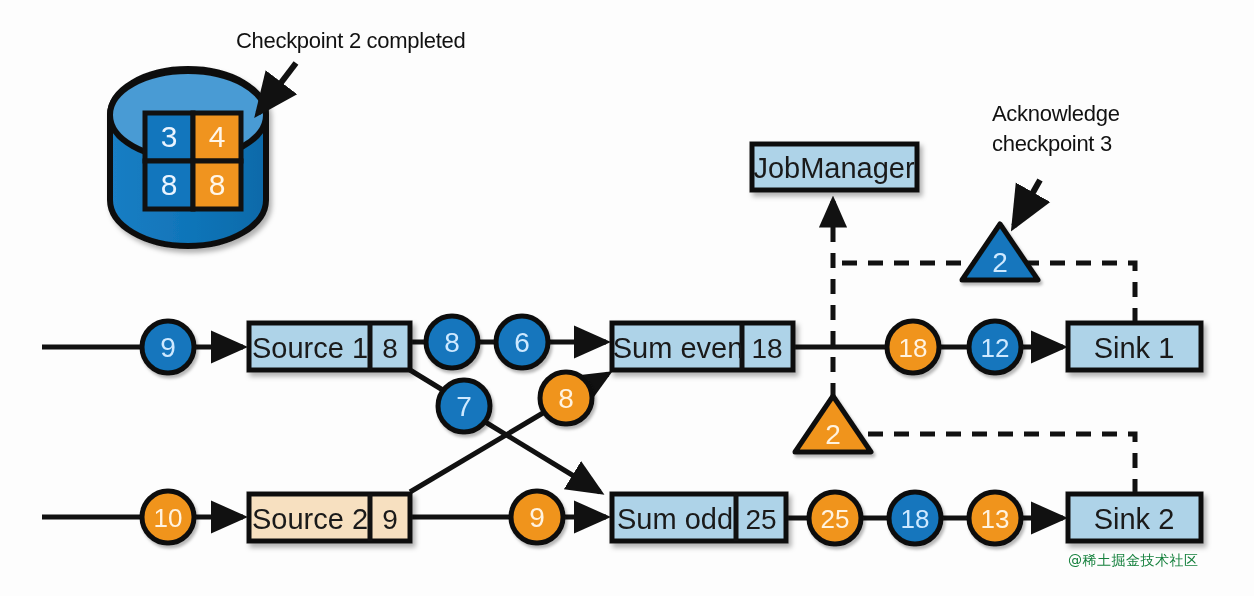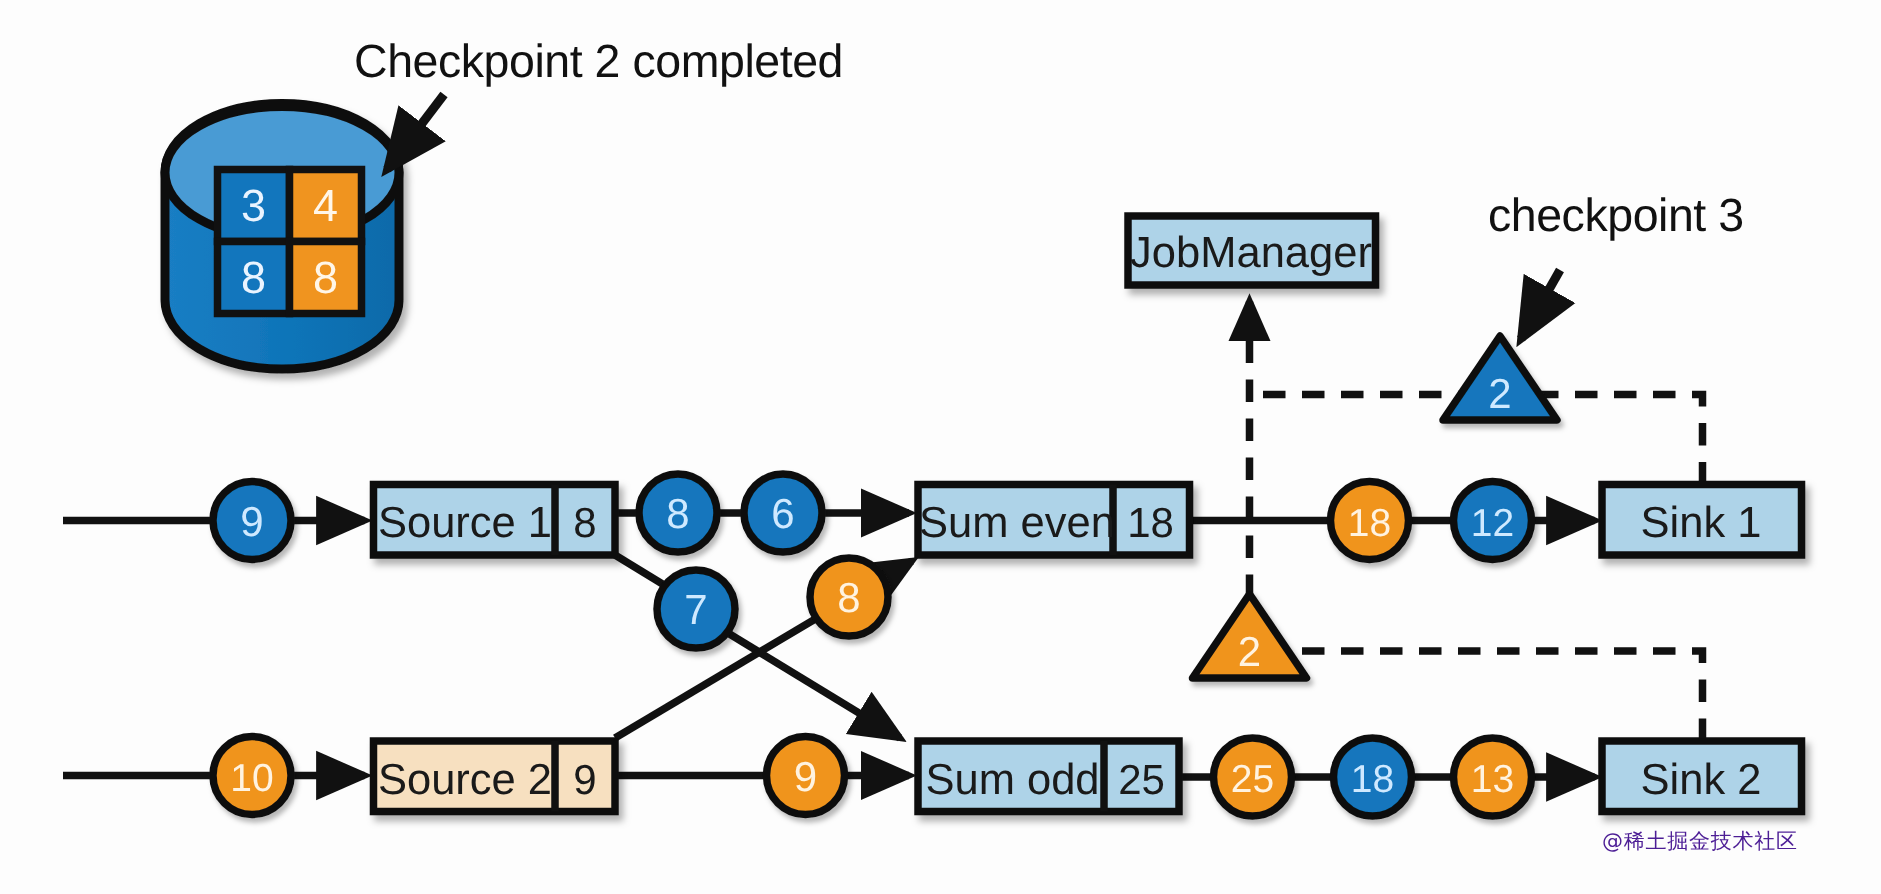--- a/index.html
+++ b/index.html
@@ -1,20 +1,20 @@
 <!DOCTYPE html>
 <html><head>
 <meta charset="utf-8">
 <style>
   html,body{margin:0;padding:0;background:#ffffff;}
   body{font-family:"Liberation Sans",sans-serif;}
   #stage{position:relative;width:1254px;height:596px;background:#fdfdfd;overflow:hidden;}
   #stage svg{position:absolute;left:0;top:0;width:1254px;height:596px;}
-  .anno{position:absolute;font-family:"Liberation Sans",sans-serif;color:#111;font-size:31px;line-height:30px;letter-spacing:-.3px;white-space:pre;}
-  .watermark{position:absolute;font-family:"DejaVu Sans",sans-serif;color:#4c1d95;font-size:14px;letter-spacing:.5px;}
+  .anno{position:absolute;font-family:"Liberation Sans",sans-serif;color:#111;font-size:22px;line-height:30px;letter-spacing:-.3px;white-space:pre;}
+  .watermark{position:absolute;font-family:"DejaVu Sans",sans-serif;color:#15803d;font-size:14px;letter-spacing:.5px;}
 </style>
 </head>
 <body>
 
 <div id="stage">
 
   <svg viewBox="0 0 1254 596" xmlns="http://www.w3.org/2000/svg">
     <defs>
       <marker id="arrow" viewBox="0 0 10 10" refX="8.6" refY="5" markerWidth="7.5" markerHeight="7.5" orient="auto-start-reverse">
         <path d="M 0 0.6 L 10 5 L 0 9.4 z" fill="#111"></path>
@@ -183,16 +183,17 @@
         <text x="767" y="358" text-anchor="middle" font-family="Liberation Sans, sans-serif" font-size="28" fill="#1a1a1a">18</text>
         <text x="675" y="529" text-anchor="middle" font-family="Liberation Sans, sans-serif" font-size="29" fill="#1a1a1a">Sum odd</text>
         <text x="761" y="529" text-anchor="middle" font-family="Liberation Sans, sans-serif" font-size="28" fill="#1a1a1a">25</text>
         <text x="1134" y="358" text-anchor="middle" font-family="Liberation Sans, sans-serif" font-size="29" fill="#1a1a1a">Sink 1</text>
         <text x="1134" y="529" text-anchor="middle" font-family="Liberation Sans, sans-serif" font-size="29" fill="#1a1a1a">Sink 2</text>
       </g>
   </svg>
 
   <div class="anno" style="left:236px;top:26px;">Checkpoint 2 completed</div>
 
+  <div class="anno" style="left:992px;top:99px;">Acknowledge</div>
   <div class="anno" style="left:992px;top:129px;">checkpoint 3</div>
 
   <div class="watermark" style="left:1068px;top:552px;">@稀土掘金技术社区</div>
 </div>
 
 </body></html>

